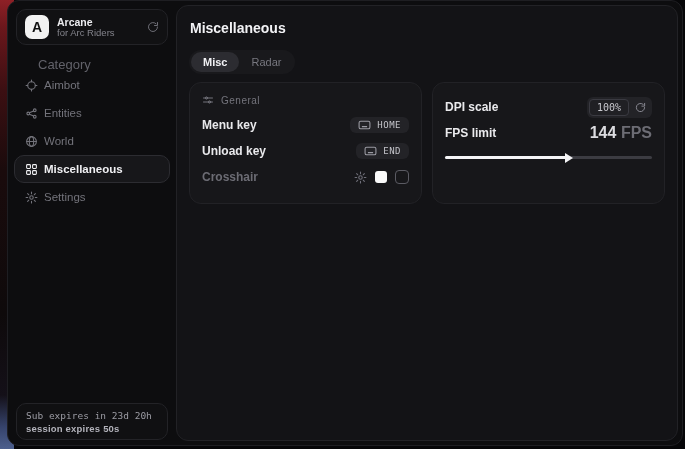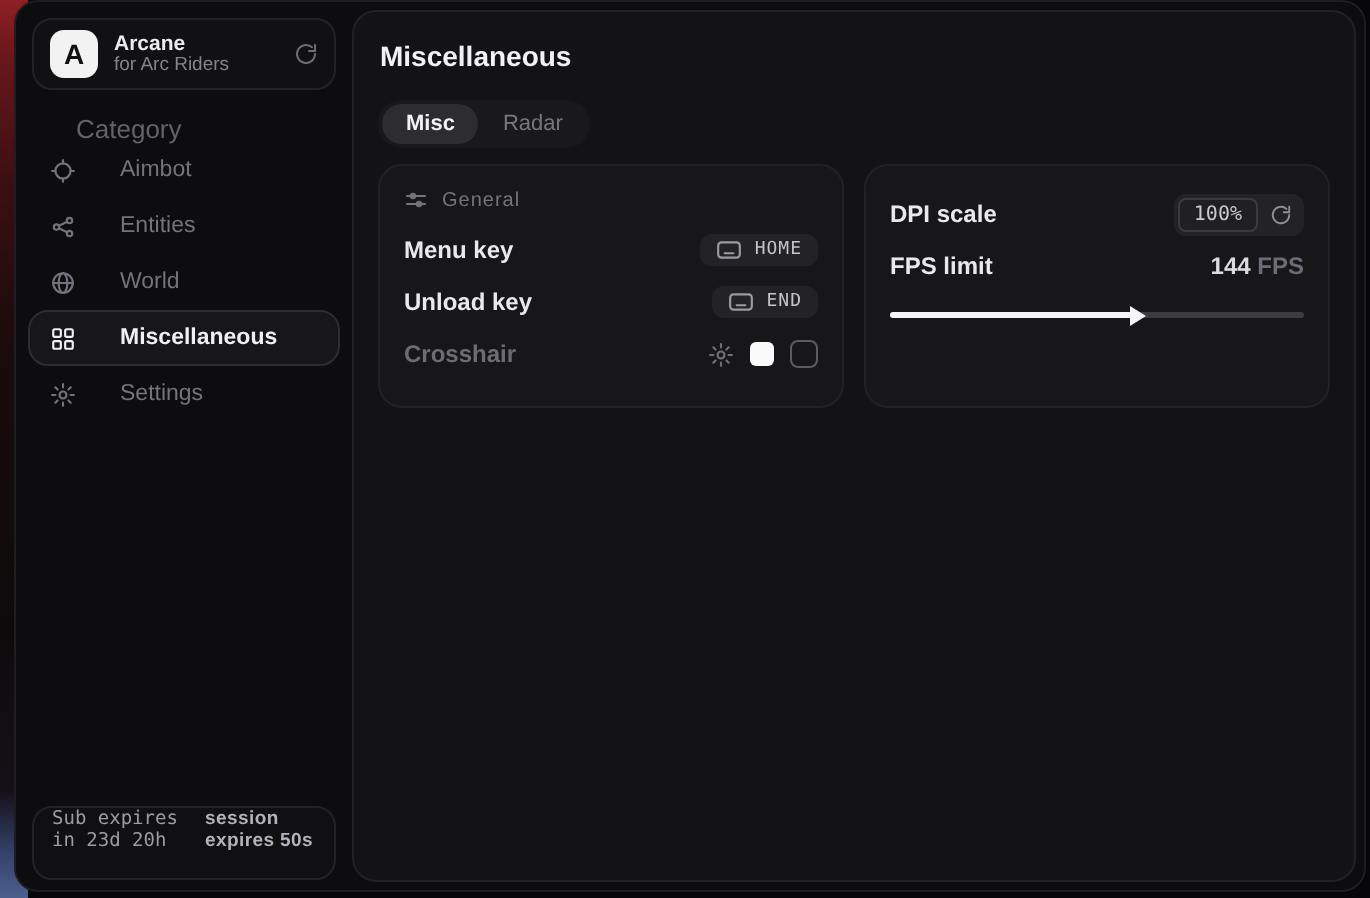--- a/index.html
+++ b/index.html
@@ -22,28 +22,28 @@
     display:flex; align-items:center; justify-content:center;
     color:#111; font-weight:bold; font-size:14px; }
   .app-texts { flex:1; line-height:1.15; }
   .app-title { font-size:10.5px; font-weight:bold; color:#ececef; }
   .app-sub { font-size:9.5px; color:#84848c; }
   .app-refresh { color:#6e6e76; display:flex; }
 
   .cat-label { position:absolute; left:30px; top:56px; font-size:13px; color:#62626a; }
 
   .nav { position:absolute; left:6px; right:6px; top:70px; display:flex; flex-direction:column; }
-  .nav-item { height:28px; display:flex; align-items:center; gap:22px; padding:0 9px;
+  .nav-item { height:28px; display:flex; align-items:center; gap:6px; padding:0 9px;
     border:1px solid transparent; border-radius:10px; color:#73737b; font-size:11.5px; cursor:default; }
   .nav-item.selected { background:#17171a; border-color:#2c2c31; color:#f0f0f3; font-weight:bold; }
   .nav-item .nicon { display:flex; width:14px; justify-content:center; }
 
   .sub-card { position:absolute; left:8px; bottom:5px; width:152px; height:37px;
     border:1px solid #232327; border-radius:10px; background:#101012;
-    display:flex; justify-content:center; padding:0 9px; gap:2px; }
+    display:flex; flex-direction:column; justify-content:center; padding:0 9px; gap:2px; }
   .sub-line1 { font-family:"DejaVu Sans Mono", monospace; font-size:9.5px; color:#9c9ca4; }
   .sub-line2 { font-size:9.5px; color:#b3b3bb; font-weight:bold; letter-spacing:.2px; }
 
   
   .main { position:absolute; left:168px; top:4px; right:4px; bottom:4px;
     background:#131316; border:1px solid #222226; border-radius:12px; }
 
   .page-title { position:absolute; left:13px; top:14px; font-size:14px; font-weight:bold; color:#f2f2f5; }
 
   .tabs { position:absolute; left:12px; top:44px; display:inline-flex; align-items:center;
@@ -68,21 +68,21 @@
   .gear-btn { color:#70707a; display:flex; cursor:default; }
   .swatch { width:12px; height:12px; background:#fafafa; border-radius:3px; cursor:default; }
   .check-box { width:14px; height:14px; border:1.5px solid #5b5b63; border-radius:4px; cursor:default; }
 
   .dpi-control { display:inline-flex; align-items:center; gap:6px; background:#232327;
     border-radius:6px; padding:2px 6px 2px 2px; cursor:default; }
   .dpi-value { font-family:"DejaVu Sans Mono", monospace; font-size:10px; color:#c9c9cf;
     border:1px solid #3a3a41; border-radius:4px; padding:2px 7px; background:#202024; }
   .dpi-reset { color:#90909a; display:flex; }
 
-  .fps-value { font-size:12px; font-weight:bold; color:#dcdce0; }
+  .fps-value { font-size:16px; font-weight:bold; color:#dcdce0; }
   .fps-unit { color:#6c6c74; }
 
   .slider { position:relative; height:12px; margin-top:5px; cursor:default; }
   .slider-track { position:absolute; left:0; right:0; top:5px; height:3px; background:#3c3c42; border-radius:2px; }
   .slider-fill { position:absolute; left:0; top:5px; height:3px; background:#f5f5f7; border-radius:2px; }
   .slider-thumb { position:absolute; top:1.5px; width:0; height:0; transform:translateX(-2px);
     border-top:5px solid transparent; border-bottom:5px solid transparent; border-left:8px solid #f5f5f7; }
 
   svg { display:block; }
 </style>

